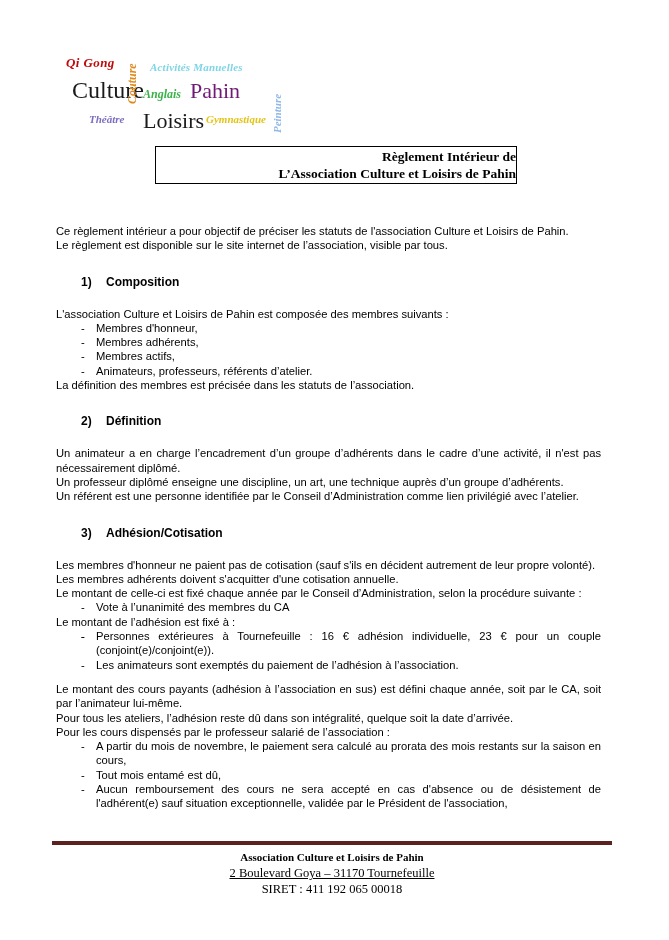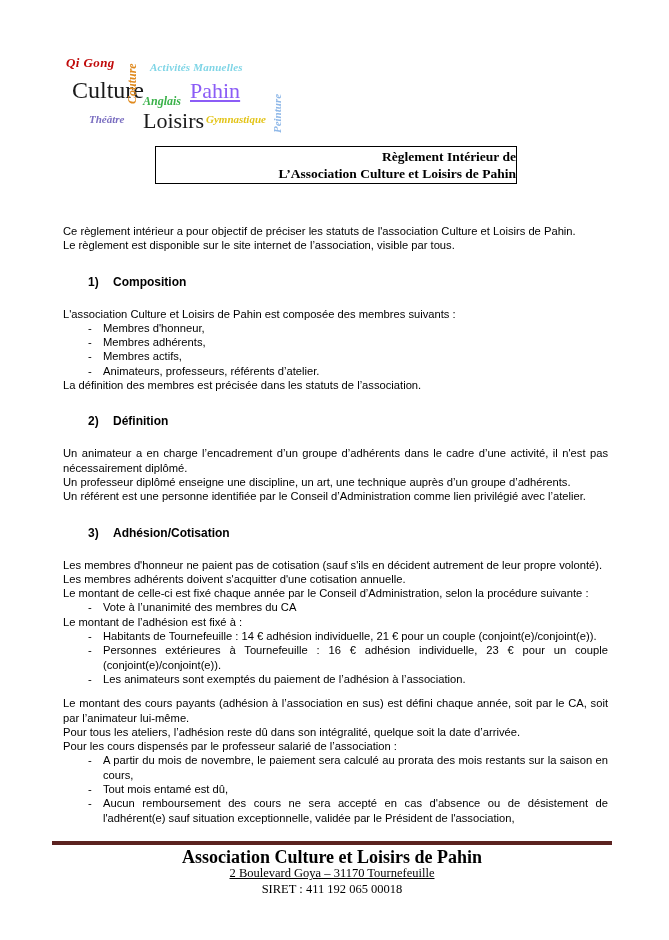--- a/index.html
+++ b/index.html
@@ -61,21 +61,21 @@
   .lw-activites {
     left: 92px; top: 10px;
     font-family: "Liberation Serif", serif;
     font-style: italic;
     font-weight: bold;
     font-size: 11px;
     color: #7fd5e6;
     letter-spacing: 0.2px;
   }
   .lw-anglais {
-    left: 85px; top: 43px;
+    left: 85px; top: 36px;
     font-family: "Liberation Serif", serif;
     font-style: italic;
     font-weight: bold;
     font-size: 12px;
     color: #3bb24a;
   }
   .lw-pahin {
     left: 132px; top: 28px;
     font-family: "Liberation Serif", serif;
     font-size: 22px;
@@ -133,21 +133,21 @@
     font-size: 13.5px;
     line-height: 1.28;
     color: #000;
     text-align: center;
     white-space: nowrap;
   }
 
   
   #content {
     position: absolute;
-    left: 63px;
+    left: 56px;
     top: 224px;
     width: 545px;
   }
   .para {
     font-size: 11.2px;
     line-height: 14.3px;
     text-align: justify;
     margin: 0;
     color: #000;
   }
@@ -202,21 +202,21 @@
   #footer {
     position: absolute;
     left: 52px;
     top: 849px;
     width: 560px;
     text-align: center;
     font-family: "Liberation Serif", serif;
     color: #000;
   }
   #footer .f1 {
-    font-size: 18px;
+    font-size: 11px;
     font-weight: bold;
     line-height: 16px;
   }
   #footer .f2 {
     font-size: 12.5px;
     line-height: 16px;
     text-decoration: underline;
   }
   #footer .f3 {
     font-size: 12.5px;
@@ -227,21 +227,21 @@
 <body>
 
 <div id="page">
 
   <div id="logo">
     <span class="logo-word lw-qigong" style="color: rgb(192, 10, 10);">Qi Gong</span>
     <span class="logo-word lw-culture" style="color: rgb(26, 26, 26);">Culture</span>
     <span class="logo-word lw-couture" style="color: rgb(224, 138, 30);">Couture</span>
     <span class="logo-word lw-activites" style="color: rgb(127, 213, 230);">Activités Manuelles</span>
     <span class="logo-word lw-anglais" style="color: rgb(59, 178, 74);">Anglais</span>
-    <span class="logo-word lw-pahin" style="color: #8b5cf6; text-decoration: underline;">Pahin</span>
+    <span class="logo-word lw-pahin" style="color: #701a75;">Pahin</span>
     <span class="logo-word lw-peinture" style="color: rgb(143, 184, 232);">Peinture</span>
     <span class="logo-word lw-theatre" style="color: rgb(122, 110, 192);">Théâtre</span>
     <span class="logo-word lw-loisirs" style="color: rgb(26, 26, 26);">Loisirs</span>
     <span class="logo-word lw-gymnastique" style="color: rgb(227, 196, 25);">Gymnastique</span>
   </div>
 
   <div id="title-box">
     <div class="tline">Règlement Intérieur de</div>
     <div class="tline">L’Association Culture et Loisirs de Pahin</div>
   </div>
@@ -283,21 +283,21 @@
     </h2>
     <div class="gap-m"></div>
     <p class="para para-left">Les membres d'honneur ne paient pas de cotisation (sauf s'ils en décident autrement de leur propre volonté).</p>
     <p class="para para-left">Les membres adhérents doivent s'acquitter d'une cotisation annuelle.</p>
     <p class="para para-left">Le montant de celle-ci est fixé chaque année par le Conseil d’Administration, selon la procédure suivante :</p>
     <ul class="dash-list">
       <li><span class="dash">-</span><span>Vote à l’unanimité des membres du CA</span></li>
     </ul>
     <p class="para para-left">Le montant de l’adhésion est fixé à :</p>
     <ul class="dash-list">
-      <li><span class="dash">-</span><span>Habitants de Tournefeuille : 14 € adhésion individuelle, 21 € pour un couple (conjoint(e)/conjoint(e)).</span></li>
+      <li><span class="dash">-</span></li>
       <li><span class="dash">-</span><span>Personnes extérieures à Tournefeuille : 16 € adhésion individuelle, 23 € pour un couple (conjoint(e)/conjoint(e)).</span></li>
       <li><span class="dash">-</span><span>Les animateurs sont exemptés du paiement de l’adhésion à l’association.</span></li>
     </ul>
 
     <div class="gap-s"></div>
 
     <p class="para">Le montant des cours payants (adhésion à l’association en sus) est défini chaque année, soit par le CA, soit par l’animateur lui-même.</p>
     <p class="para para-left">Pour tous les ateliers, l’adhésion reste dû dans son intégralité, quelque soit la date d’arrivée.</p>
     <p class="para para-left">Pour les cours dispensés par le professeur salarié de l’association :</p>
     <ul class="dash-list">

